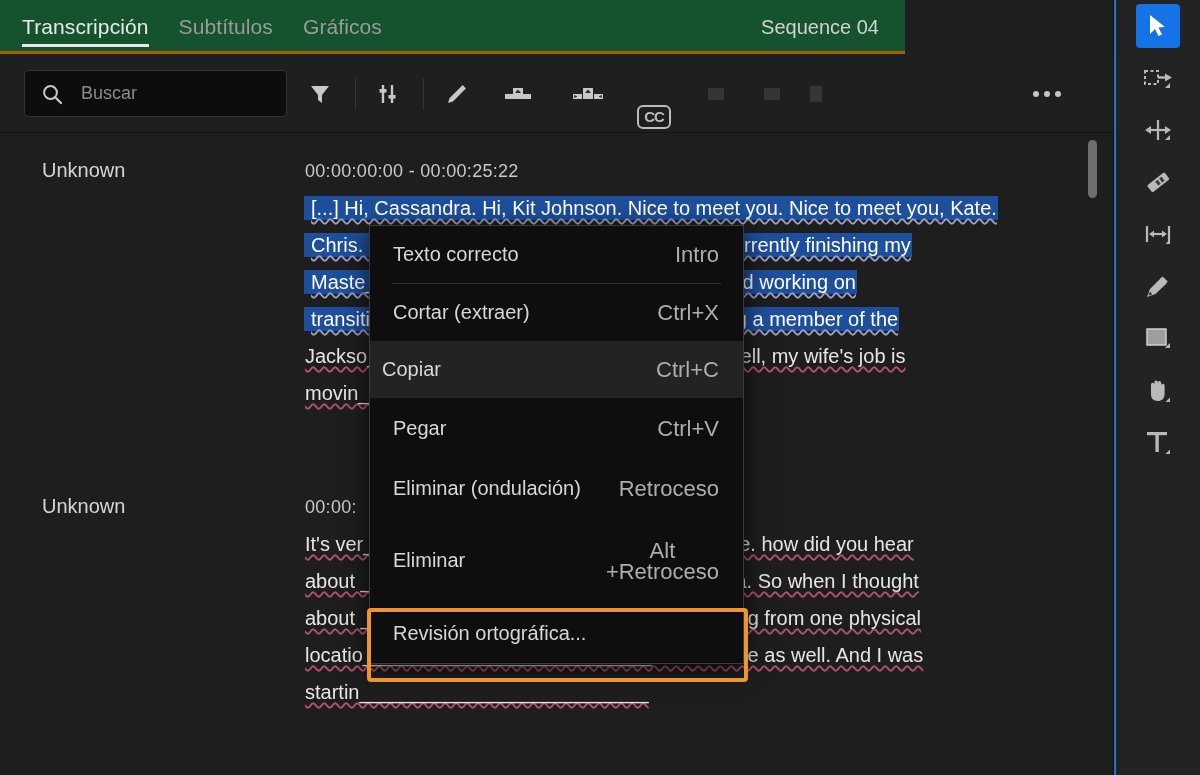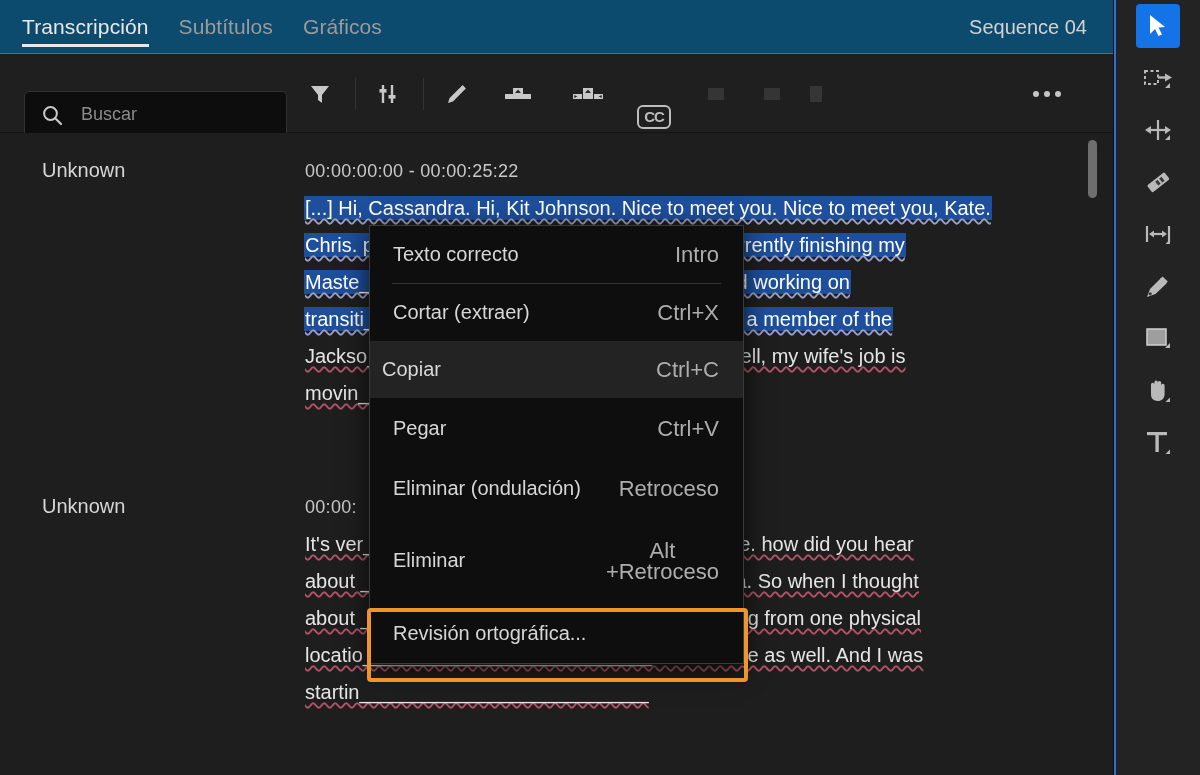--- a/index.html
+++ b/index.html
@@ -25,23 +25,23 @@
   
   .panel {
     position: absolute; left: 0; top: 0;
     width: 1113px; height: 775px;
     background: #1e1e1e;
   }
 
   
   .tabbar {
     position: absolute; left: 0; top: 0;
-    width: 1113px; height: 54px;
-    background: #0c4a6e;
-    border-bottom: 1px solid #a16207;
+    width: 905px; height: 54px;
+    background: #14532d;
+    border-bottom: 3px solid #a16207;
   }
   .tabs {
     position: absolute; left: 22px; top: 0;
     height: 54px;
     display: flex; align-items: center; gap: 30px;
   }
   .tab {
     position: relative;
     height: 54px;
     display: flex; align-items: center;
@@ -70,21 +70,20 @@
     border-bottom: 1px solid #141414;
   }
   .search-box {
     position: absolute; left: 24px; top: 16px;
     width: 263px; height: 47px;
     background: #0d0d0d;
     border: 1px solid #333;
     border-radius: 5px;
     display: flex; align-items: center;
     padding-left: 16px;
-    margin-top: 21px;
   }
   .search-ico { width: 22px; height: 22px; flex: 0 0 auto; }
   .search-ph {
     margin-left: 18px;
     font-size: 18px; color: #8b8b8b;
   }
   .tb-icon {
     position: absolute; top: 16px;
     width: 47px; height: 47px;
     display: flex; align-items: center; justify-content: center;
@@ -121,20 +120,21 @@
     height: 37px;
     font-size: 20px;
     color: #e6e6e6;
     white-space: nowrap;
     line-height: 30px;
   }
   .sel {
     background: #1d4f9c;
     color: #ffffff;
     box-shadow: 0 0 0 1px #1d4f9c;
+    padding-left: 6px;
   }
   .sq {
     text-decoration: underline wavy #b2526a;
     text-decoration-skip-ink: none;
     text-underline-offset: 3px;
   }
   .sq-l {
     text-decoration: underline wavy #9a9ec4;
     text-decoration-skip-ink: none;
     text-underline-offset: 3px;

